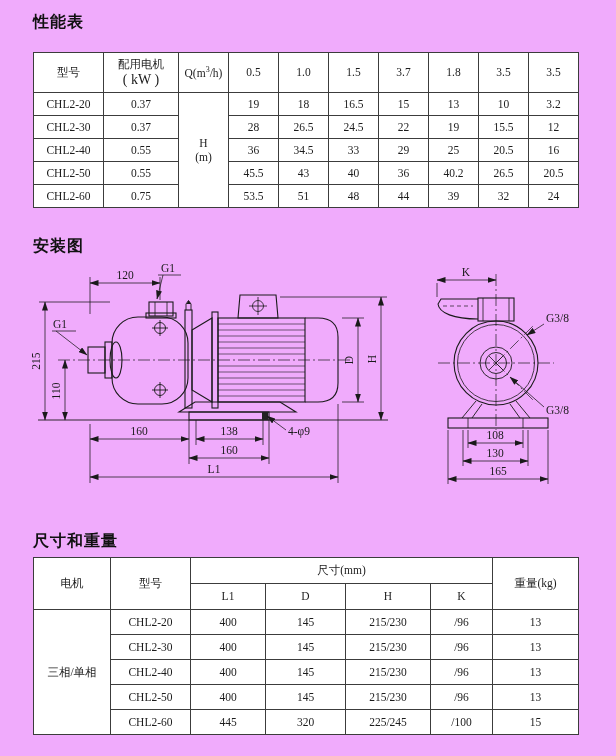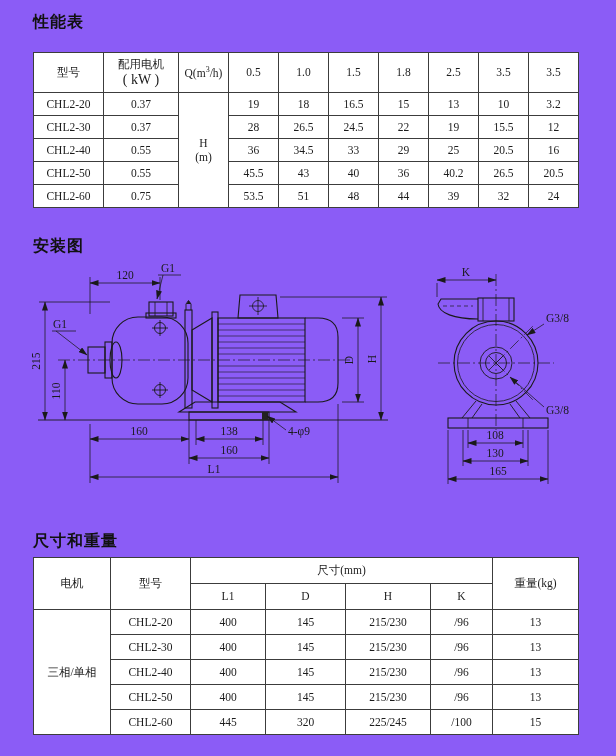--- a/index.html
+++ b/index.html
@@ -1,17 +1,17 @@
 <!DOCTYPE html>
 <html><head>
 <meta charset="utf-8">
 <style>
   html,body{margin:0;padding:0;background:#e8e8e8;}
   .page{
-    position:relative;width:616px;height:756px;background:#8b5cf6;
+    position:relative;width:616px;height:756px;background:#f0abfc;
     font-family:"Liberation Serif","DejaVu Serif",serif;color:#1c1c1c;
     overflow:hidden;margin:0 auto;
   }
   .sec-title{
     position:absolute;left:33px;font-weight:700;font-size:16px;
     color:#111;letter-spacing:1px;
     font-family:"Liberation Sans","DejaVu Sans",sans-serif;
   }
   table.doc{
     position:absolute;left:33px;border-collapse:collapse;table-layout:fixed;
@@ -51,22 +51,22 @@
         <tr style="height:40px">
       <td class="cjk">型号</td>
       <td class="cjk">
         <span>配用电机</span><br>
         <span style="font-size:14px">( kW )</span>
       </td>
       <td><span>Q(m</span><sup style="font-size:8px">3</sup><span>/h)</span></td>
       <td>0.5</td>
       <td>1.0</td>
       <td>1.5</td>
+      <td>3.7</td>
       <td>1.8</td>
-      <td>2.5</td>
       <td>3.5</td>
       <td>3.5</td>
     </tr>
     <tr style="height:23px">
       <td>CHL2-20</td>
       <td>0.37</td>
       <td rowspan="5">
         <span>H</span><br>
         <span>(m)</span>
       </td>

